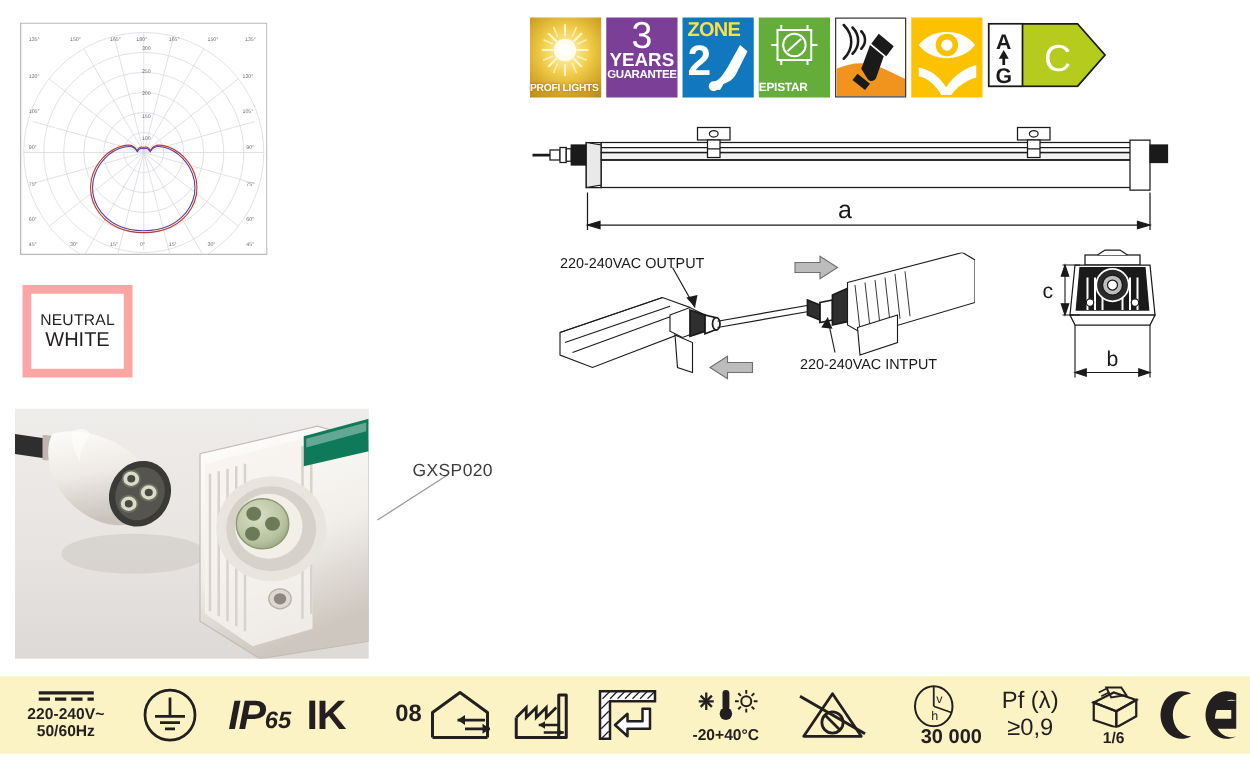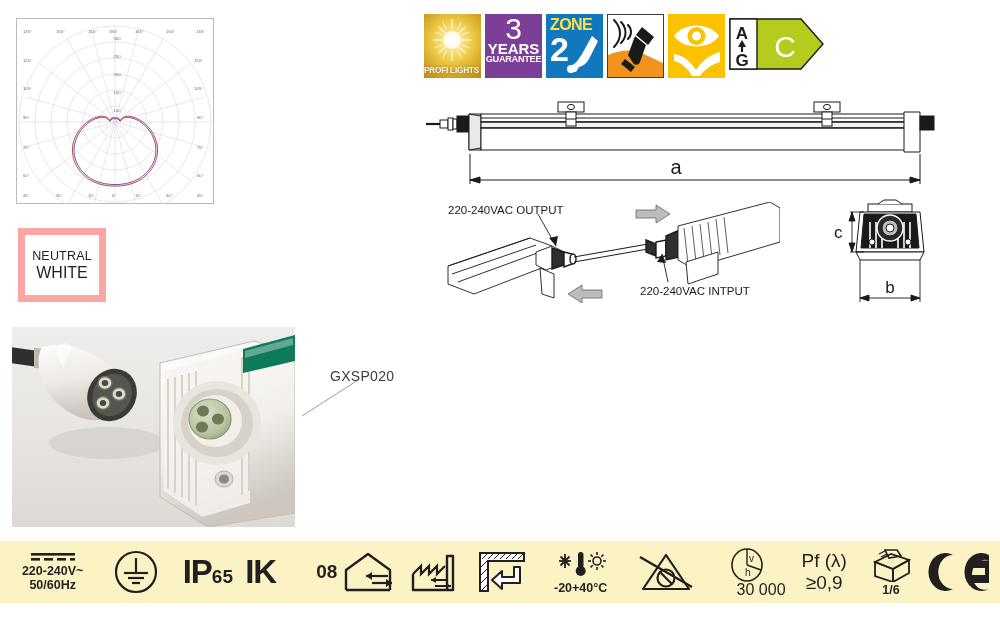--- a/index.html
+++ b/index.html
@@ -87,21 +87,21 @@
     left:0;top:541px;width:1000px;height:62px;
     background:#fbf3c4;
     display:flex;align-items:center;
   }
   .spec{
     height:62px;display:flex;flex-direction:column;
     align-items:center;justify-content:center;
     position:relative;
   }
   .spec .txt{font-size:12.5px;font-weight:bold;line-height:14px;text-align:center;color:#231f20;}
-  .spec .big{font-size:16px;font-weight:normal;margin-left:28px;}
+  .spec .big{font-size:16px;font-weight:bold;margin-left:28px;}
 </style>
 </head>
 <body>
 
 <div class="abs" id="polar-panel">
   <svg width="198" height="186" viewBox="0 0 198 186">
     <rect x="0.5" y="0.5" width="197" height="185" fill="#ffffff" stroke="#b9b9b9" stroke-width="1"></rect>
     <g>
 
       <g fill="none" stroke="#d9d6e0" stroke-width="0.6">
@@ -319,20 +319,36 @@
 
   <div class="badge" id="badge-zone">
     <div class="z">ZONE</div>
     <div class="two">2</div>
     <svg width="57" height="64" viewBox="0 0 57 64" style="position:absolute;left:0;top:0">
       <path d="M46,22 L36,40 L32,46 C30,49 27,51 24,52 L22,57 L30,58 L33,53 C37,52 41,49 43,45 L52,27 Z" fill="#ffffff"></path>
       <circle cx="25" cy="55" r="4" fill="#ffffff"></circle>
     </svg>
   </div>
 
+  <div class="badge" id="badge-epistar">
+    <svg width="57" height="46" viewBox="0 0 57 46">
+      <rect x="15" y="10" width="27" height="24" fill="none" stroke="#ffffff" stroke-width="1.6"></rect>
+      <circle cx="28.5" cy="22" r="9" fill="none" stroke="#ffffff" stroke-width="1.6"></circle>
+      <line x1="23" y1="27" x2="34" y2="17" stroke="#ffffff" stroke-width="1.6"></line>
+      <g stroke="#ffffff" stroke-width="1.6">
+        <line x1="10" y1="22" x2="15" y2="22"></line>
+          <line x1="42" y1="22" x2="47" y2="22"></line>
+        <line x1="18" y1="6" x2="18" y2="10"></line>
+          <line x1="39" y1="6" x2="39" y2="10"></line>
+        <line x1="18" y1="34" x2="18" y2="38"></line>
+          <line x1="39" y1="34" x2="39" y2="38"></line>
+      </g>
+    </svg>
+    <div class="cap">EPISTAR</div>
+  </div>
 
   <div class="badge" id="badge-impact">
     <svg width="55" height="62" viewBox="0 0 55 62">
       <path d="M0,40 C14,34 26,34 38,40 L55,48 L55,62 L0,62 Z" fill="#f0941e"></path>
       <path d="M34,12 L46,22 L40,30 L28,20 Z" fill="#1a1a1a"></path>
       <path d="M27,21 L38,30 L32,47 C31,50 27,51 25,48 L20,40 Z" fill="#1a1a1a"></path>
       <path d="M17,44 L27,52 L23,57 L13,49 Z" fill="#1a1a1a"></path>
       <g stroke="#1a1a1a" stroke-width="2" stroke-linecap="round" fill="none">
         <path d="M20,10 C24,14 24,20 20,24"></path>
         <path d="M13,7 C19,13 19,22 13,28"></path>
@@ -528,21 +544,21 @@
     <svg width="46" height="46" viewBox="0 0 46 46">
       <circle cx="23" cy="23" r="20" fill="none" stroke="#231f20" stroke-width="2.2"></circle>
       <line x1="23" y1="9" x2="23" y2="24" stroke="#231f20" stroke-width="2.2"></line>
       <line x1="11" y1="24" x2="35" y2="24" stroke="#231f20" stroke-width="2.2"></line>
       <line x1="15" y1="29" x2="31" y2="29" stroke="#231f20" stroke-width="2.2"></line>
       <line x1="19" y1="34" x2="27" y2="34" stroke="#231f20" stroke-width="2.2"></line>
     </svg>
   </div>
 
   <div class="spec" style="width:86px">
-    <div style="display:flex;align-items:flex-end;">
+    <div style="display:flex;align-items:flex-end;font-style:italic;">
       <span style="font-size:33px;font-weight:bold;letter-spacing:-1px;line-height:32px;">IP</span>
       <span style="font-size:19px;font-weight:bold;line-height:20px;padding-bottom:1px;">65</span>
     </div>
   </div>
 
   <div class="spec" style="width:86px">
     <div style="display:flex;align-items:center;">
       <span style="font-size:33px;font-weight:bold;letter-spacing:-1px;line-height:32px;">IK</span>
       <span style="font-size:19px;font-weight:bold;line-height:20px;padding-bottom:1px;padding-left:40px;">08</span>
     </div>

